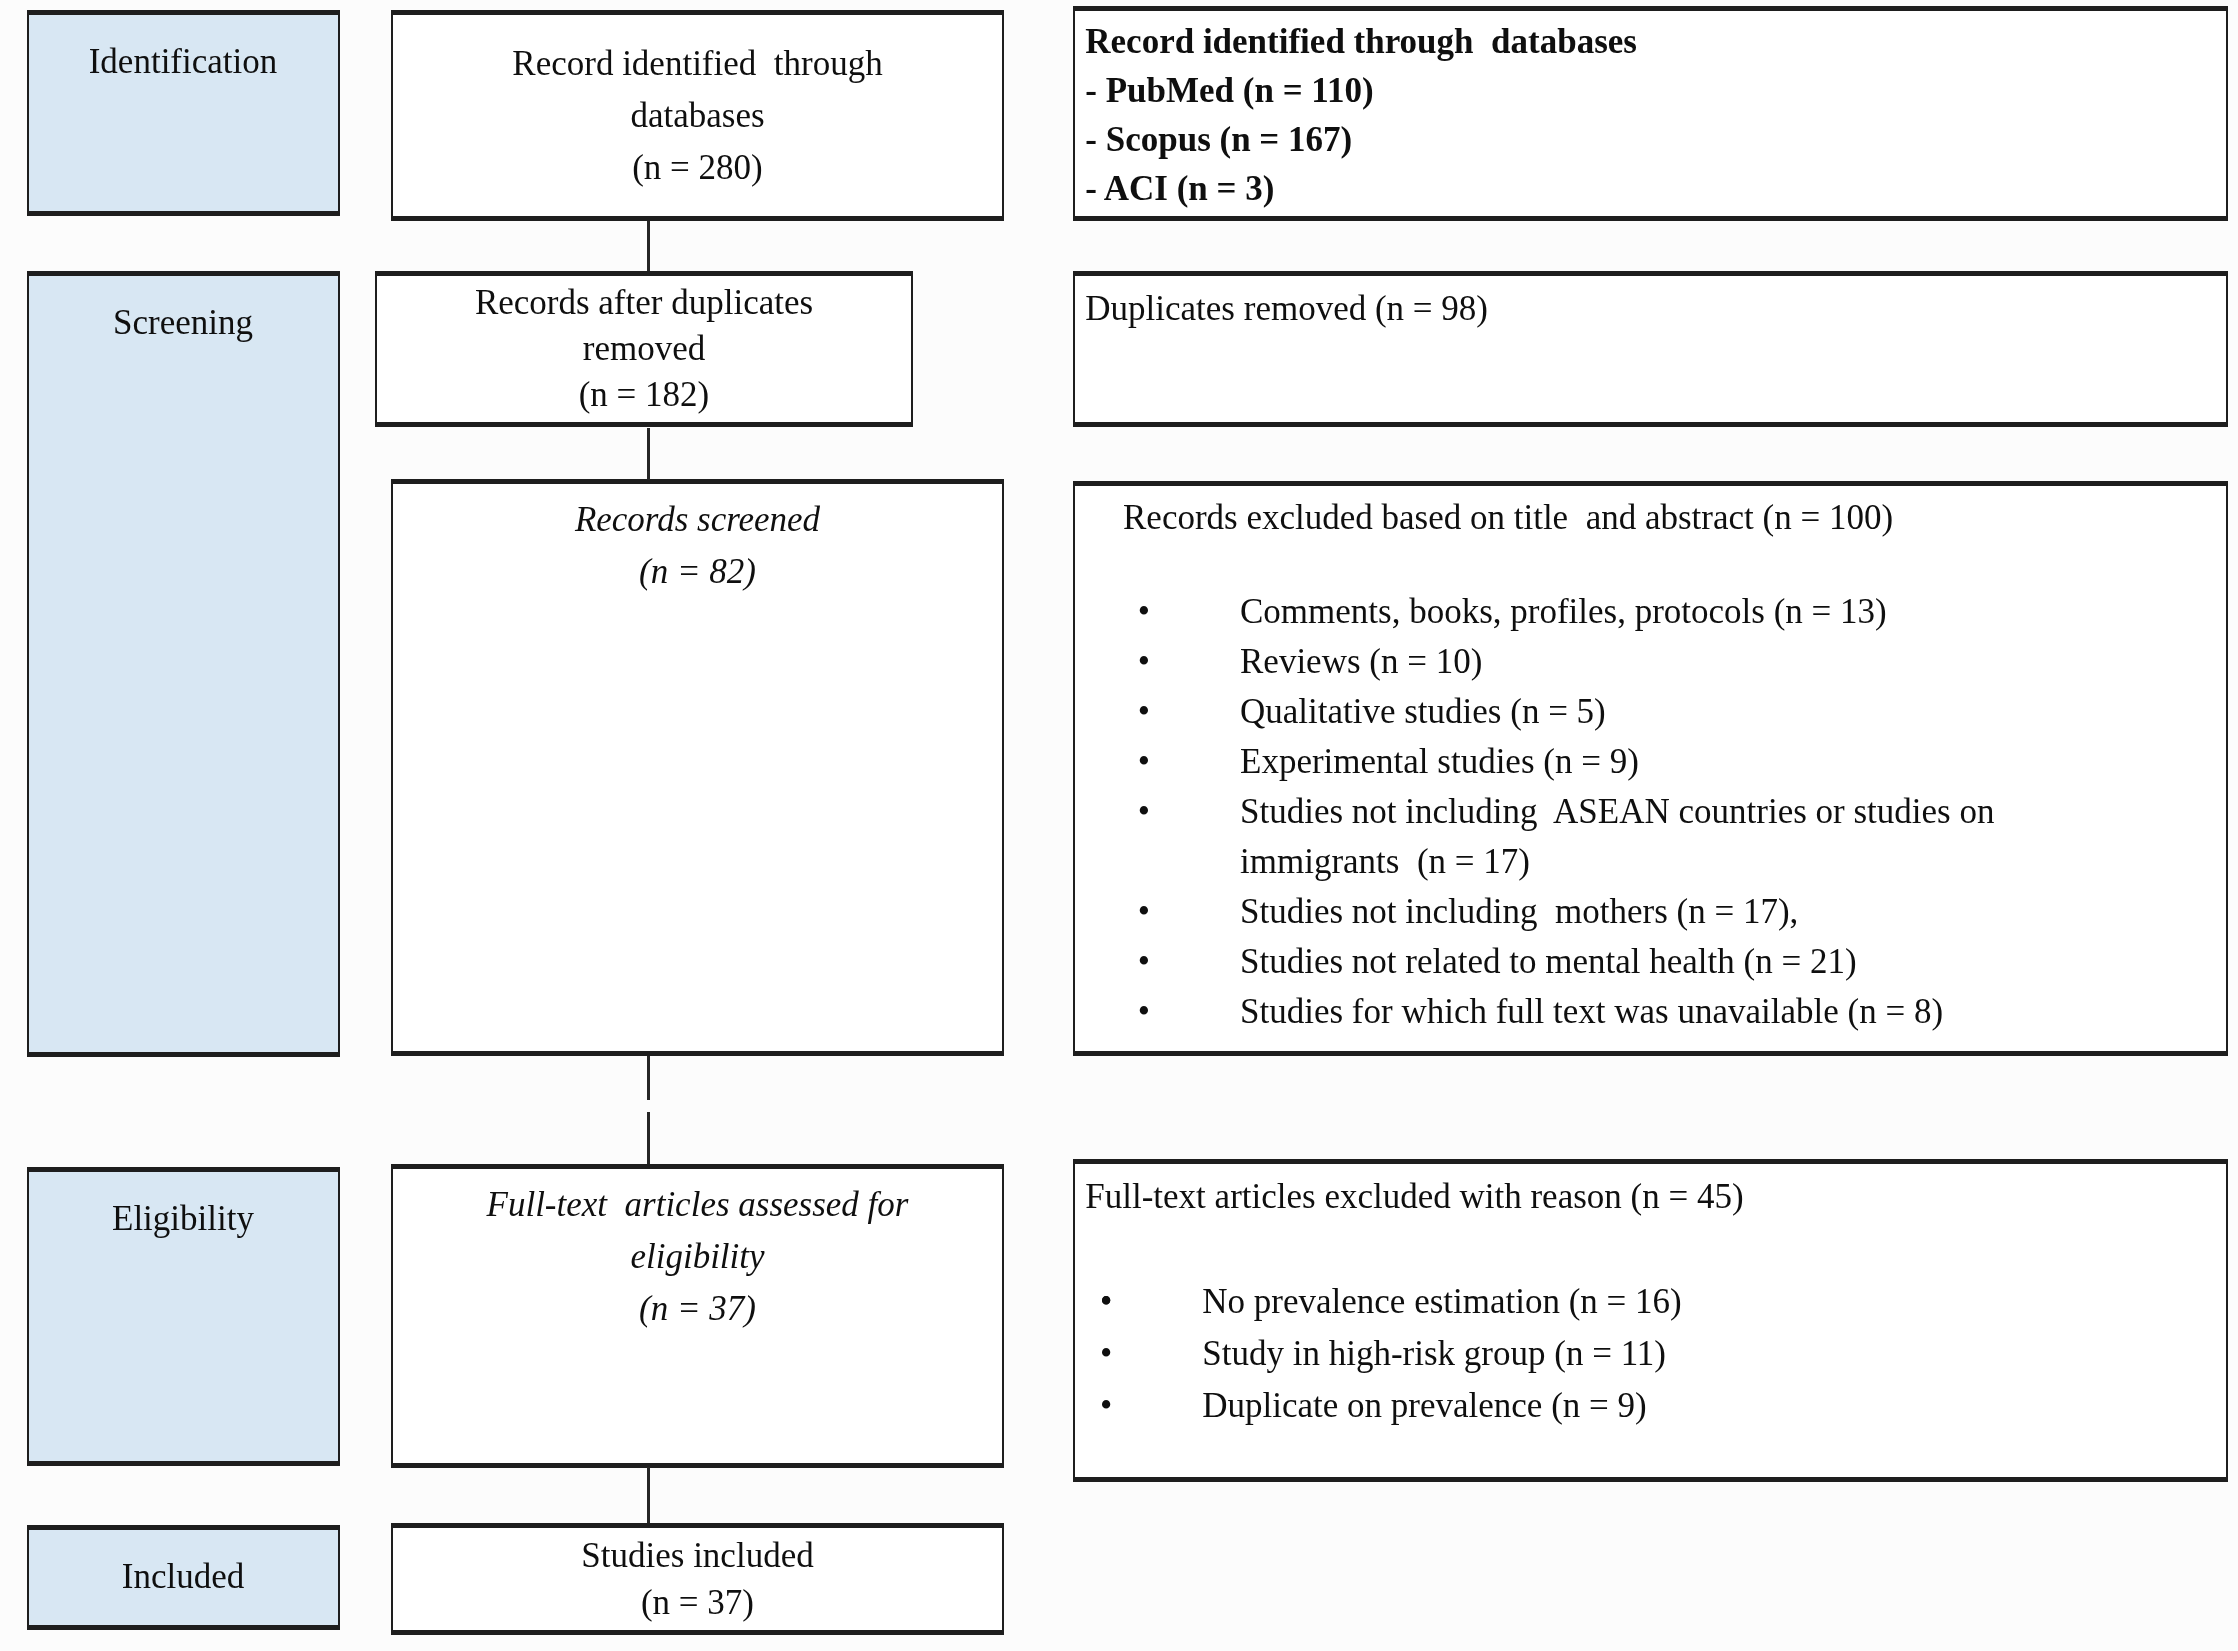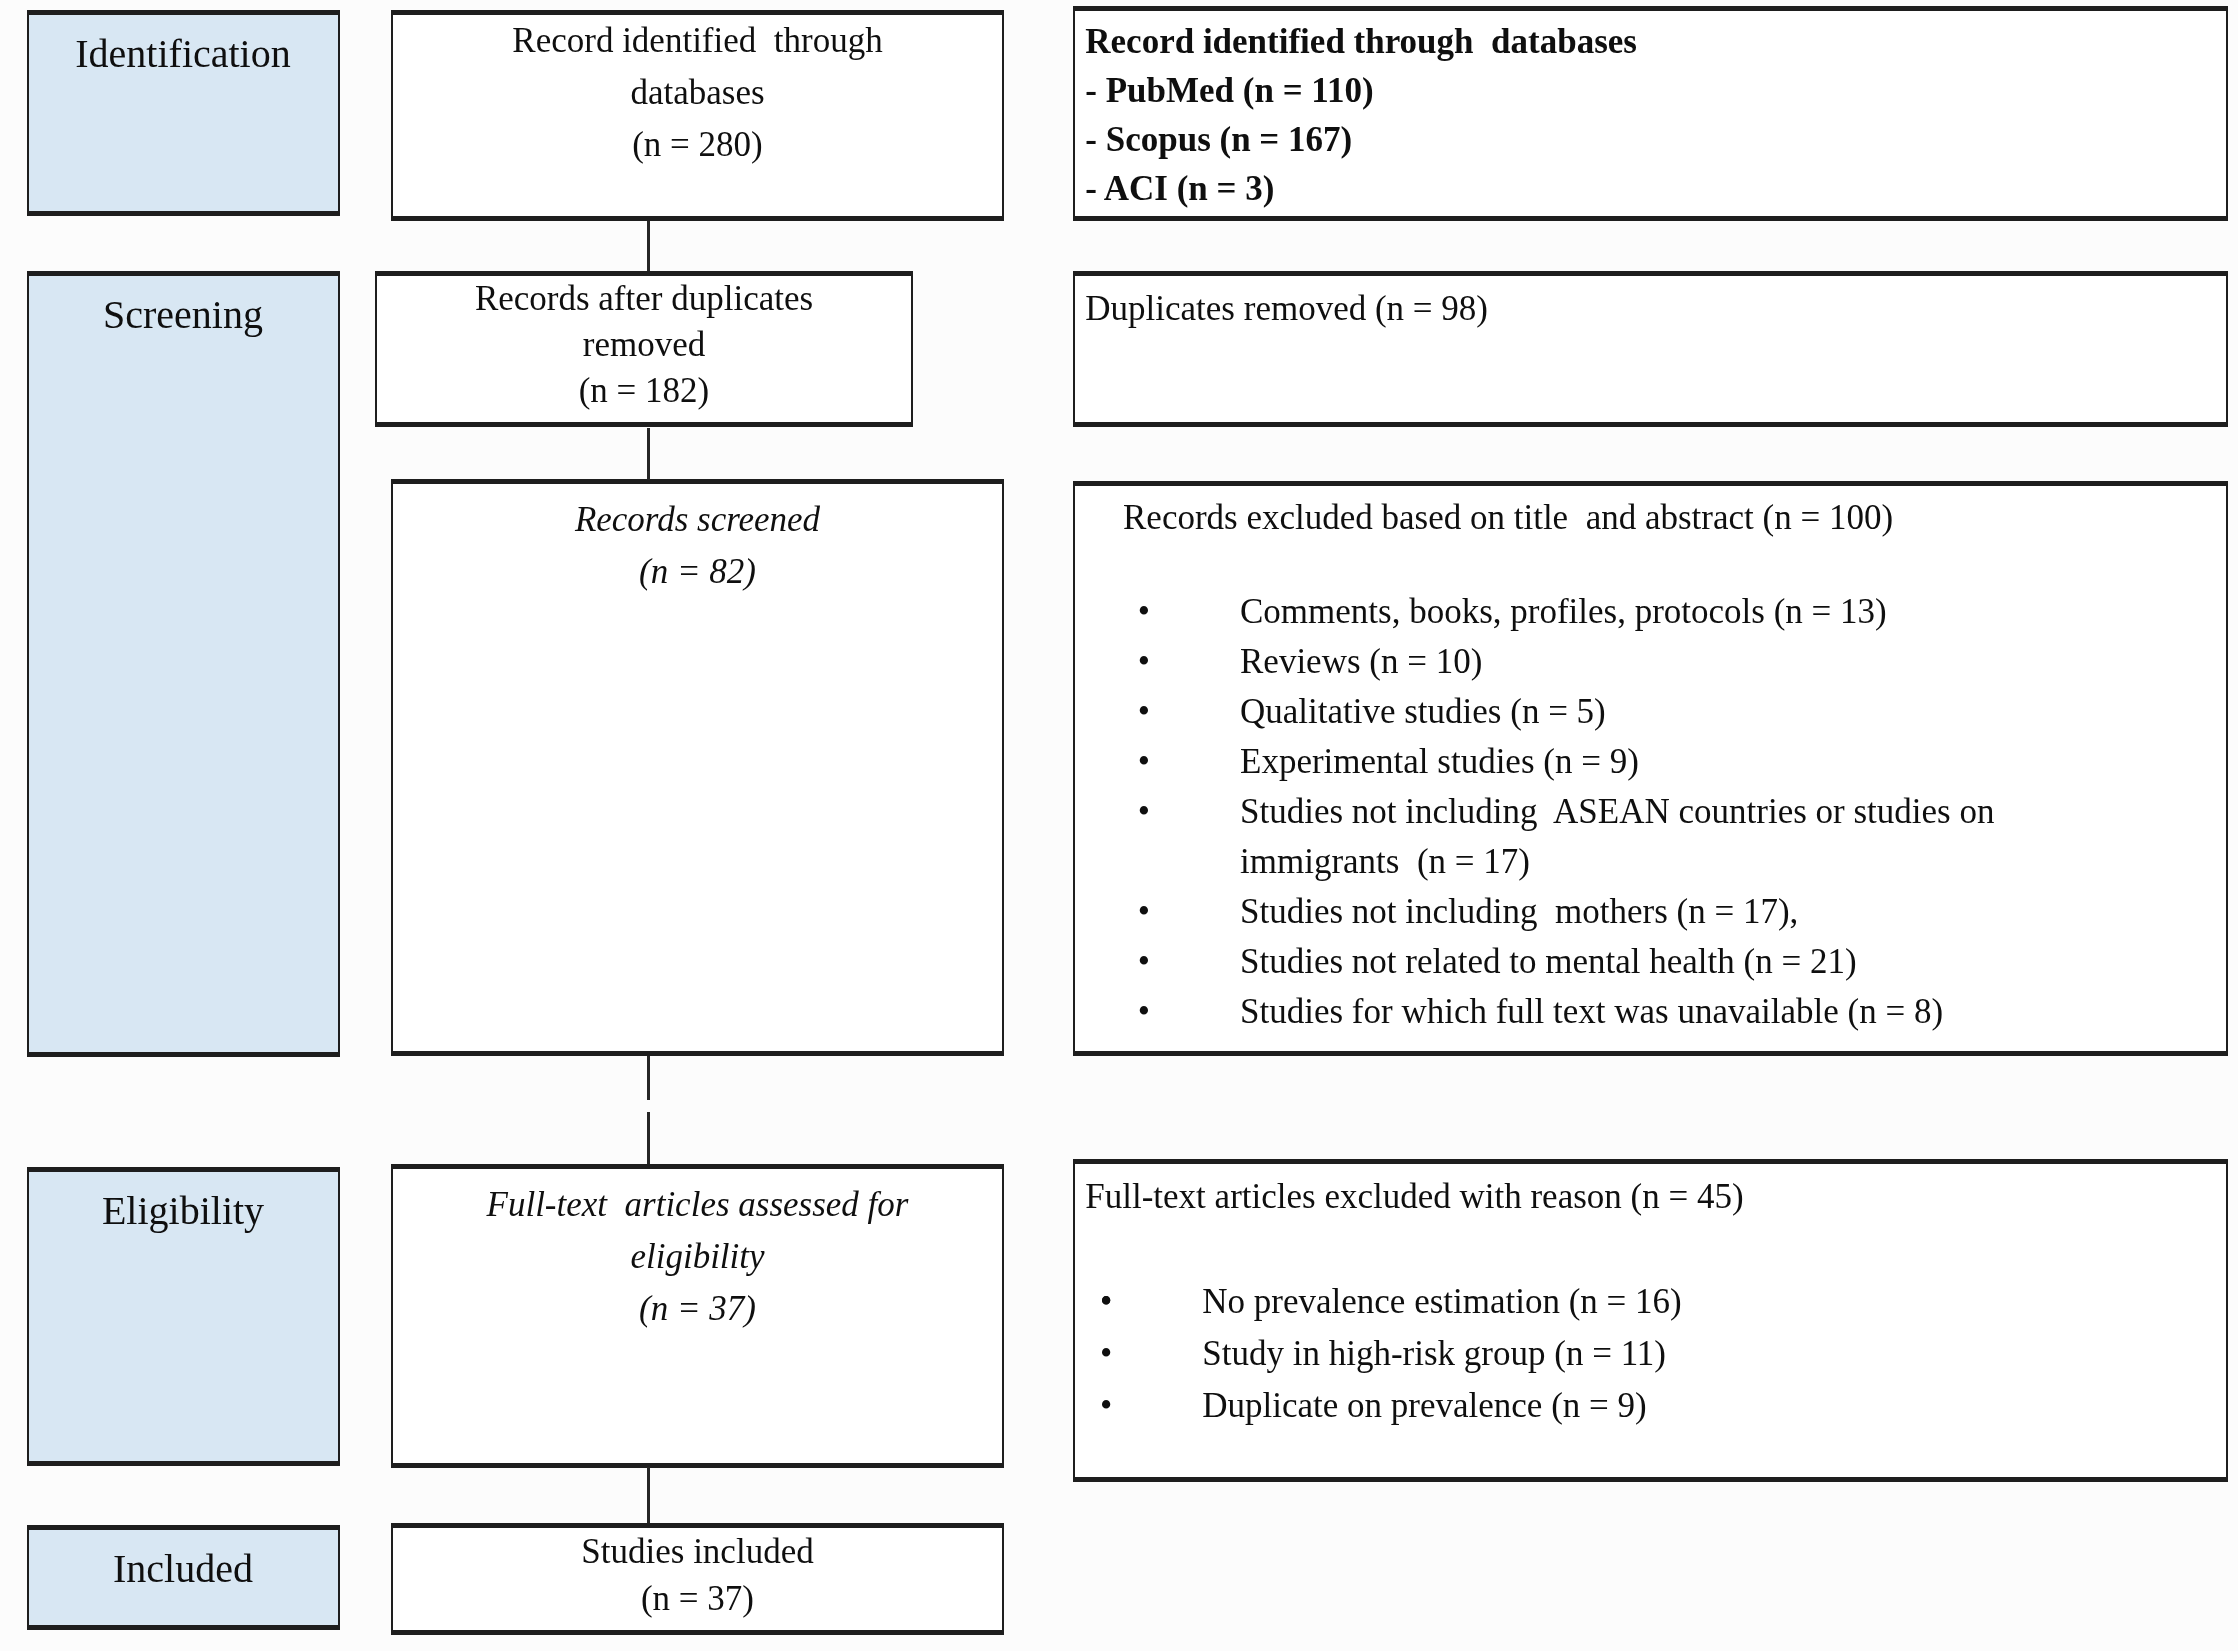--- a/index.html
+++ b/index.html
@@ -17,32 +17,32 @@
     border: 2.9px solid var(--border, #1e1e1e);
     border-top-width: 5.9px;
     border-bottom-width: 5.9px;
     background: #ffffff;
   }
 
   
   .stage {
     background: var(--stage_fill, #d8e7f3);
     text-align: center;
-    padding-top: 21px;
-    font-size: 40px;
+    padding-top: 29px;
+    font-size: 35px;
     line-height: 35px;
   }
 
   
   .flow {
     display: flex; flex-direction: column;
     align-items: center; text-align: center;
     font-size: 35px; line-height: 52px;
   }
-  .flow.vcenter { justify-content: flex-start; }
+  .flow.vcenter { justify-content: center; }
   .flow.vtop { padding-top: 10px; font-style: italic; }
   .flow.tight { line-height: 46px; font-size: 35px; }
   .flow.small { line-height: 47px; }
   .flow div { white-space: pre-wrap; }
 
   
   .side {
     font-size: 35px; line-height: 52px;
     padding: 7.4px 20.6px 7.4px 10.3px;
   }

